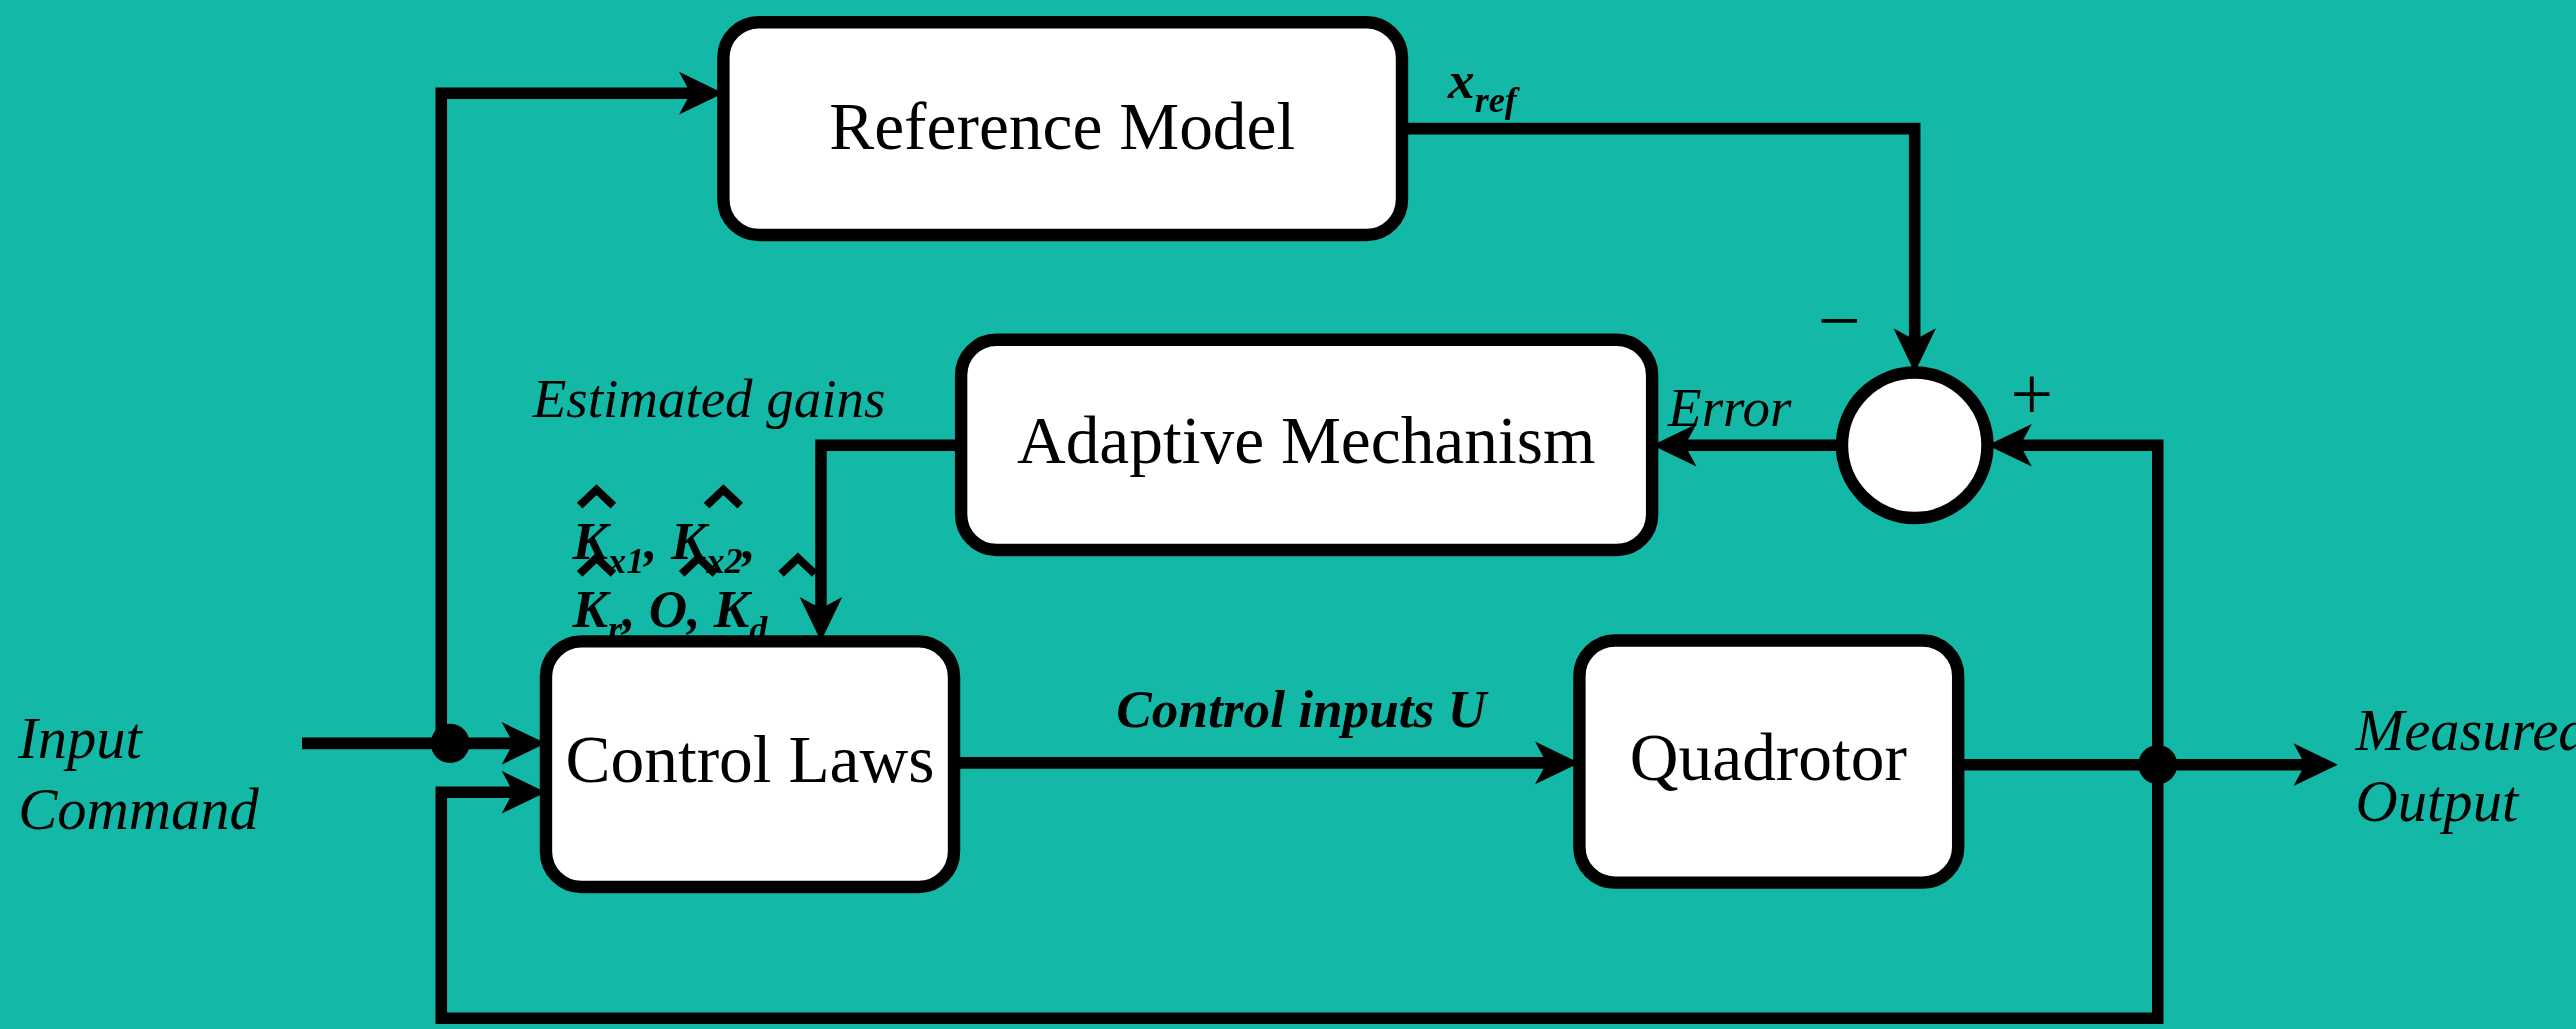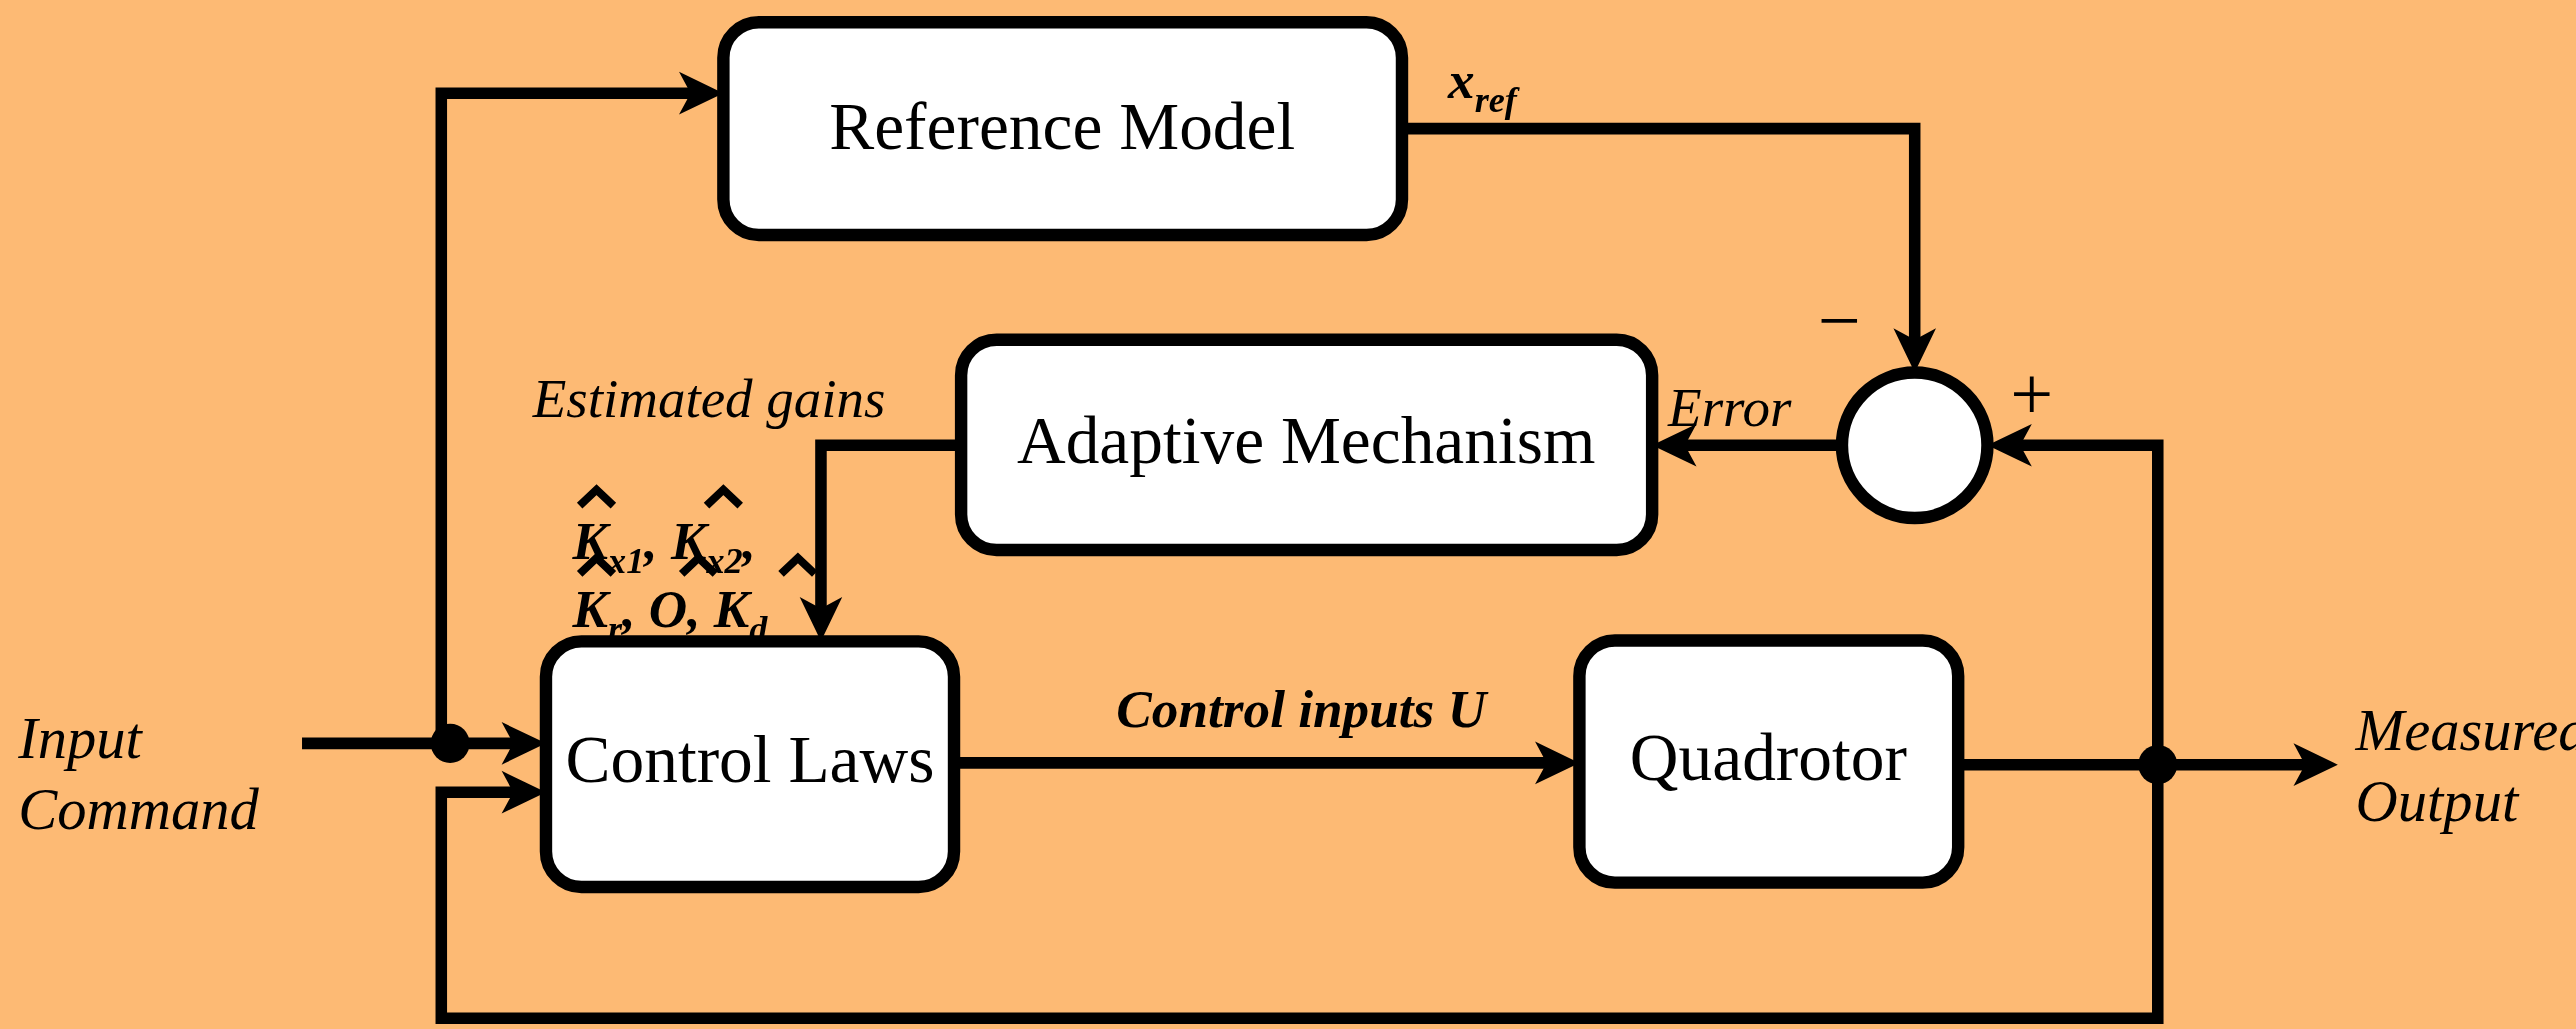--- a/index.html
+++ b/index.html
@@ -7,21 +7,21 @@
     padding: 0;
     background: #ffffff;
   }
   body {
     font-family: "Liberation Serif", "DejaVu Serif", serif;
   }
   #diagram-root {
     position: relative;
     width: 2576px;
     height: 1029px;
-    background: #fdba74;
+    background: #14b8a6;
     overflow: hidden;
   }
   svg#diagram-svg {
     position: absolute;
     top: 0;
     left: 0;
     width: 2576px;
     height: 1029px;
   }
   .blk-label {

